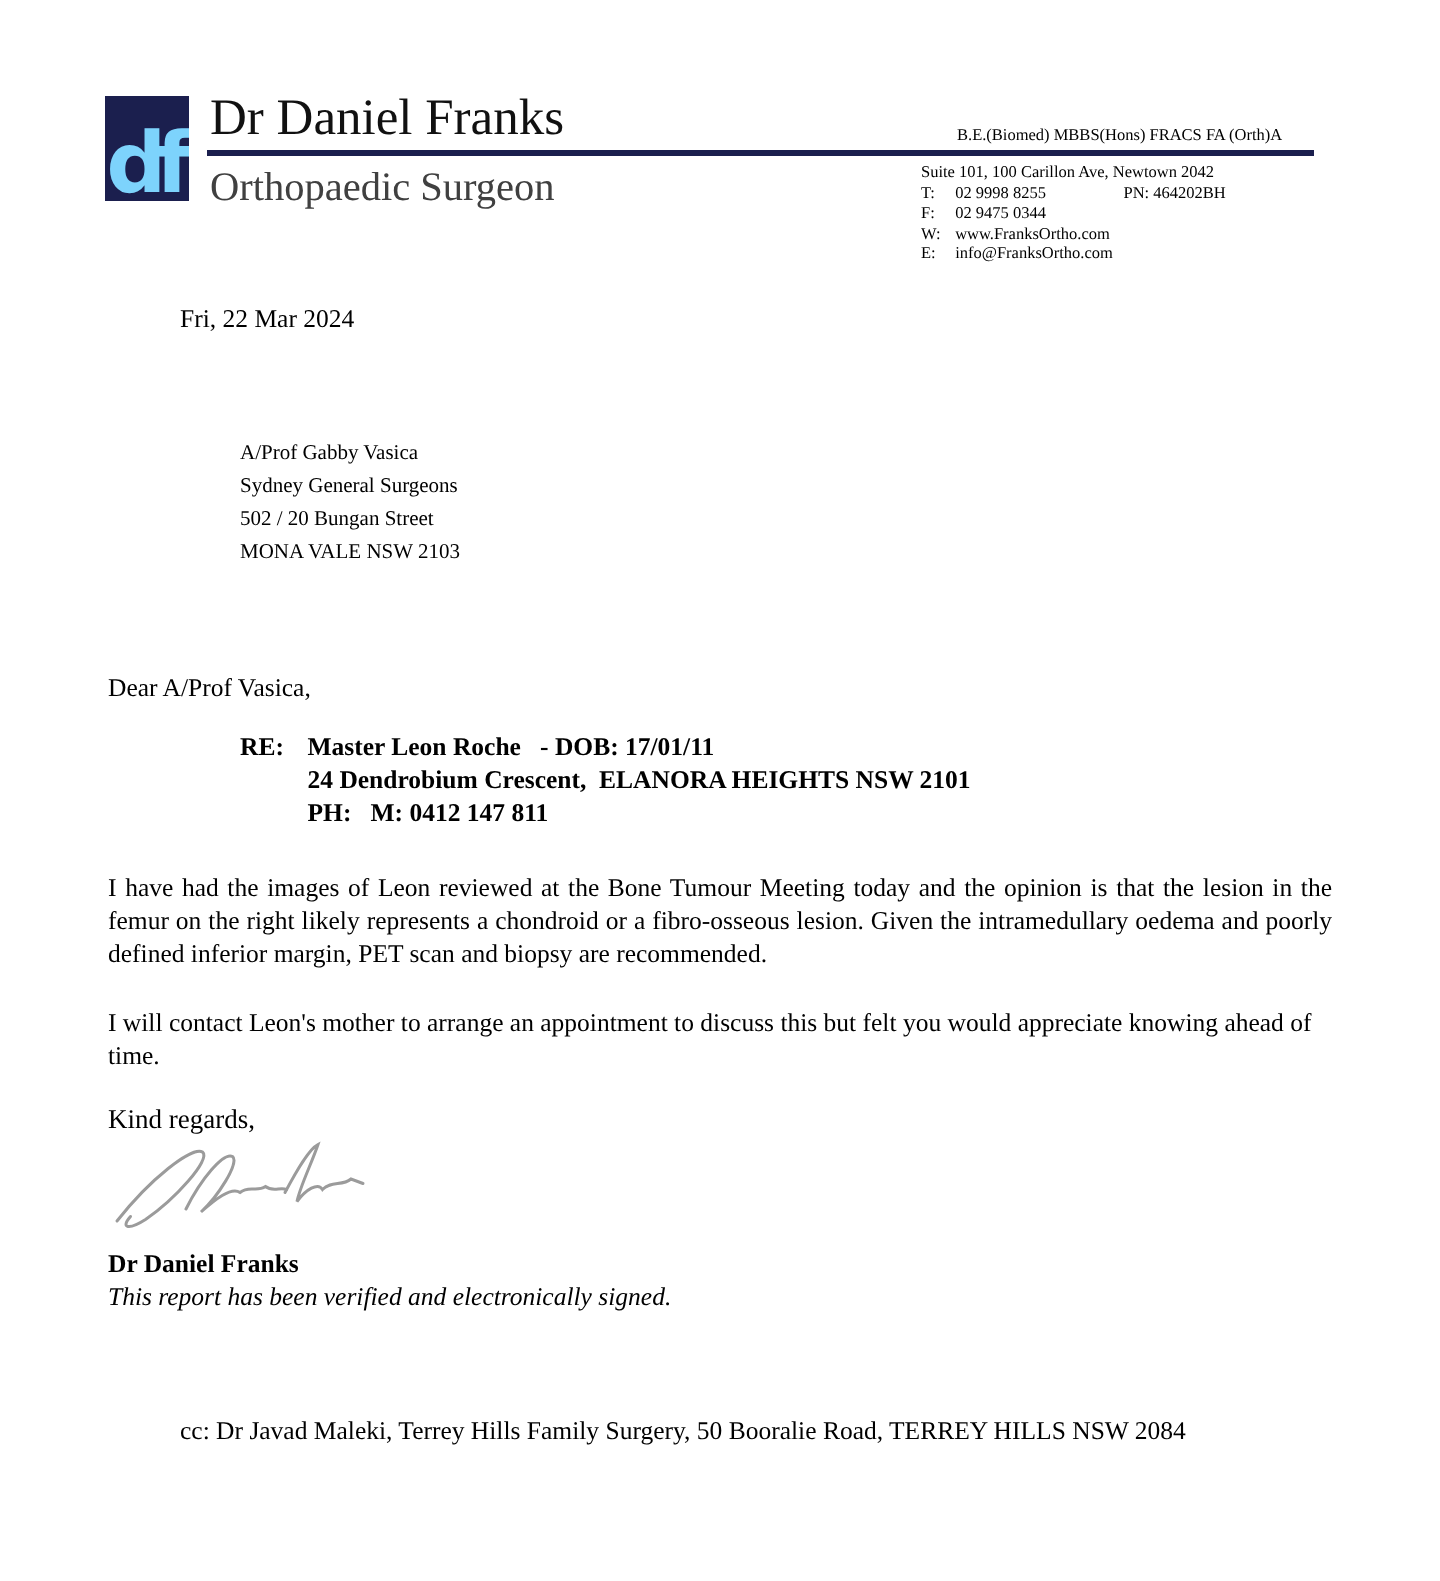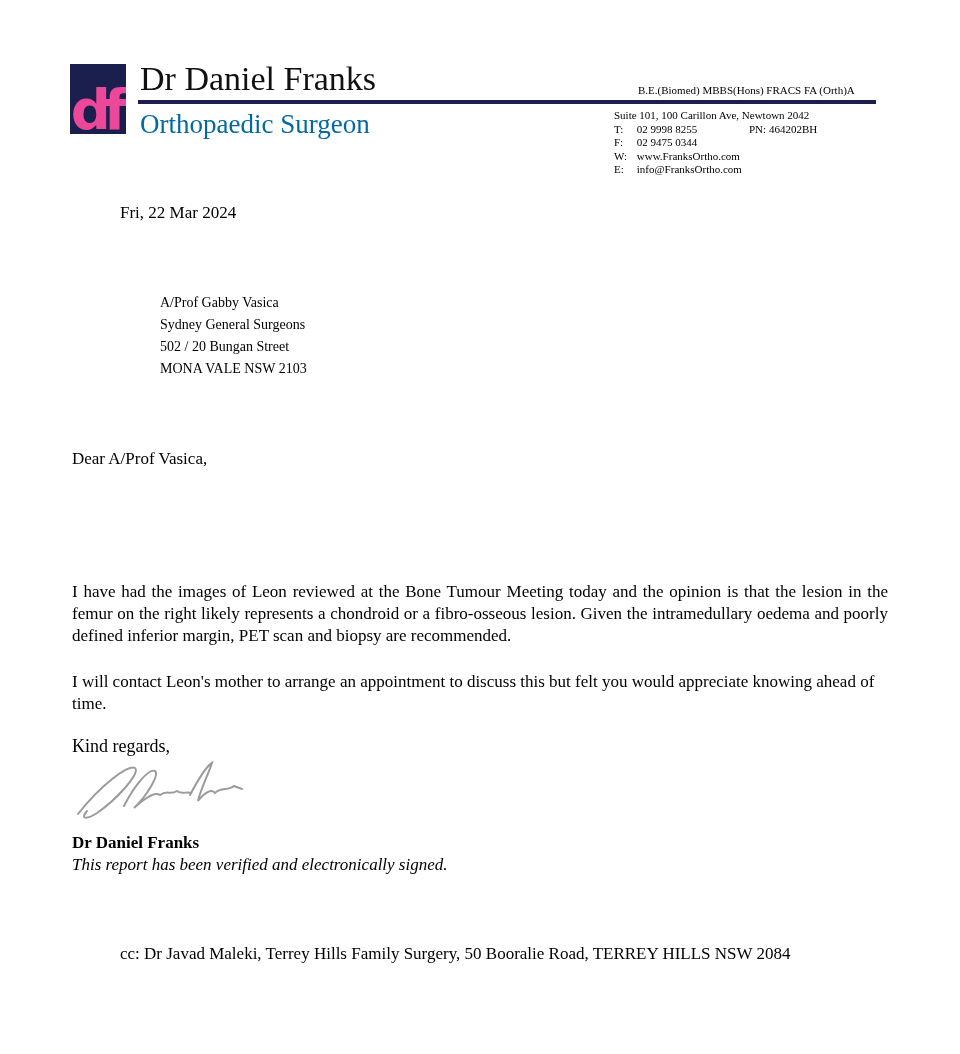--- a/index.html
+++ b/index.html
@@ -23,21 +23,21 @@
     display: flex;
     align-items: flex-end;
     justify-content: center;
   }
   .logo-monogram {
     font-family: "DejaVu Sans", sans-serif;
     font-weight: bold;
     font-size: 56px;
     line-height: 0.88;
     letter-spacing: -7px;
-    color: #ec4899;
+    color: #7dd3fc;
     margin-left: -4px;
   }
   .doctor-name {
     position: absolute;
     left: 140px; top: 60px;
     font-size: 34px;
     line-height: 38px;
     color: #111111;
     white-space: nowrap;
   }
@@ -45,21 +45,21 @@
     position: absolute;
     left: 138px; top: 100px;
     width: 738px; height: 4px;
     background: #1b1f4e;
   }
   .specialty {
     position: absolute;
     left: 140px; top: 108px;
     font-size: 27px;
     line-height: 32px;
-    color: #0369a1;
+    color: #404040;
     white-space: nowrap;
   }
   .credentials {
     position: absolute;
     left: 638px; top: 84px;
     font-size: 11px;
     line-height: 13px;
     white-space: nowrap;
   }
   .contact-block {
@@ -144,20 +144,28 @@
 
   <div class="recipient-block">
     <div>A/Prof Gabby Vasica</div>
     <div>Sydney General Surgeons</div>
     <div>502 / 20 Bungan Street</div>
     <div>MONA VALE NSW 2103</div>
   </div>
 
   <div class="salutation">Dear A/Prof Vasica,</div>
 
+  <div class="re-block">
+    <div class="re-label">RE:</div>
+    <div class="re-lines">
+      <div>Master Leon Roche   - DOB: 17/01/11</div>
+      <div>24 Dendrobium Crescent,  ELANORA HEIGHTS NSW 2101</div>
+      <div>PH:   M: 0412 147 811</div>
+    </div>
+  </div>
 
   <div class="para para-1">I have had the images of Leon reviewed at the Bone Tumour Meeting today and the opinion is that the lesion in the femur on the right likely represents a chondroid or a fibro-osseous lesion. Given the intramedullary oedema and poorly defined inferior margin, PET scan and biopsy are recommended.</div>
   <div class="para para-2">I will contact Leon's mother to arrange an appointment to discuss this but felt you would appreciate knowing ahead of time.</div>
 
   <div class="closing">Kind regards,</div>
 
   <div class="signature-wrap">
     <svg width="195" height="64" viewBox="0 0 195 64" fill="none" xmlns="http://www.w3.org/2000/svg">
       <path d="M6 56 C 28 28, 56 6, 63 10 C 69 15, 44 42, 25 55 C 14 62, 8 61, 15 53" stroke="#9b9b9b" stroke-width="2" stroke-linecap="round" fill="none"></path>
       <path d="M52 48 C 62 28, 77 10, 83 13 C 88 17, 73 40, 62 50 C 71 42, 82 33, 88 37 C 94 32, 99 37, 105 33 C 110 37, 115 33, 119 35" stroke="#9b9b9b" stroke-width="2" stroke-linecap="round" fill="none"></path>

